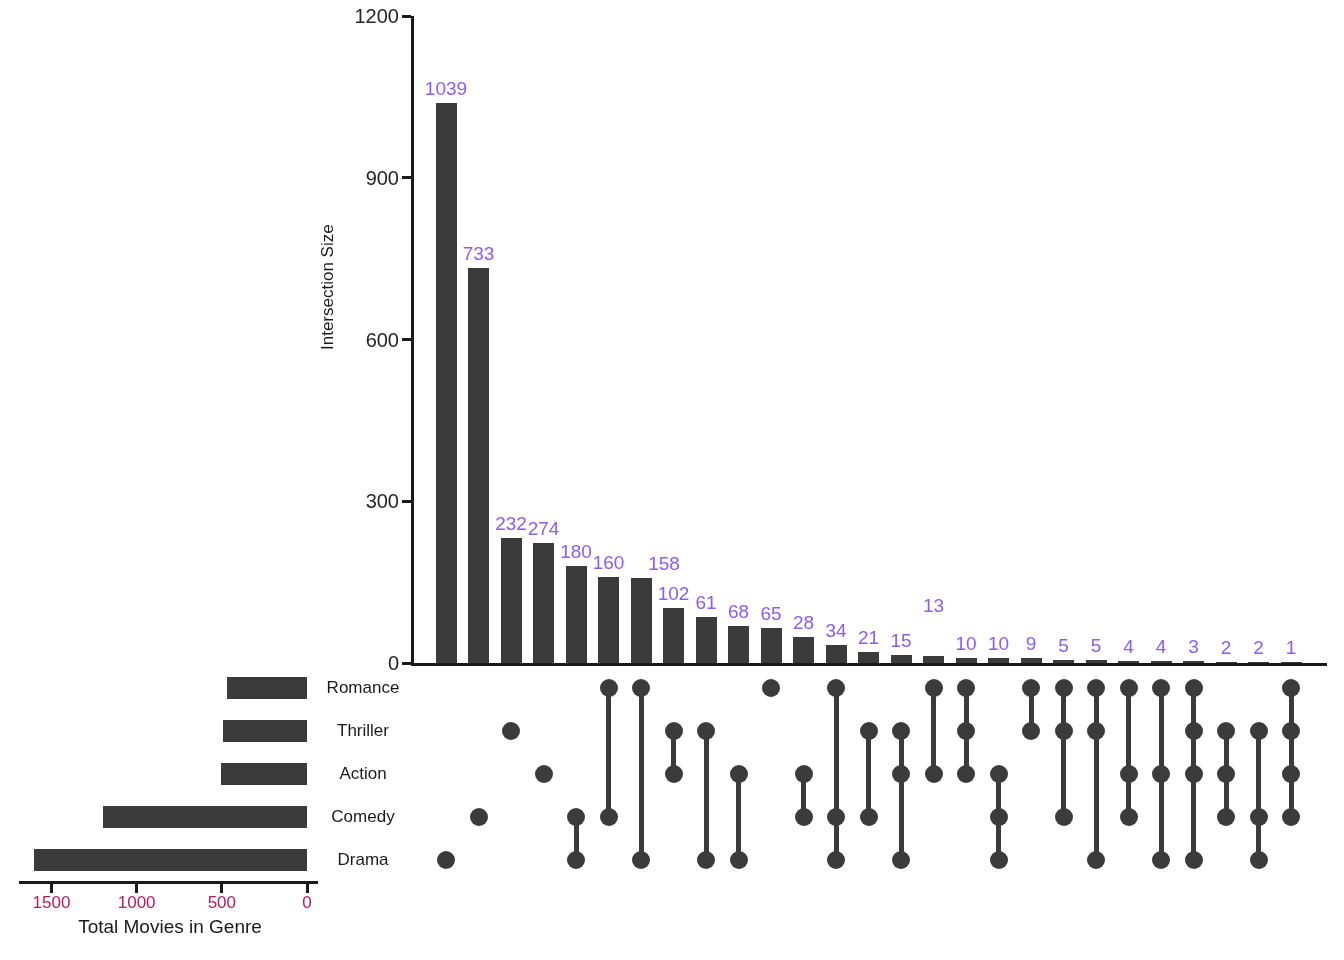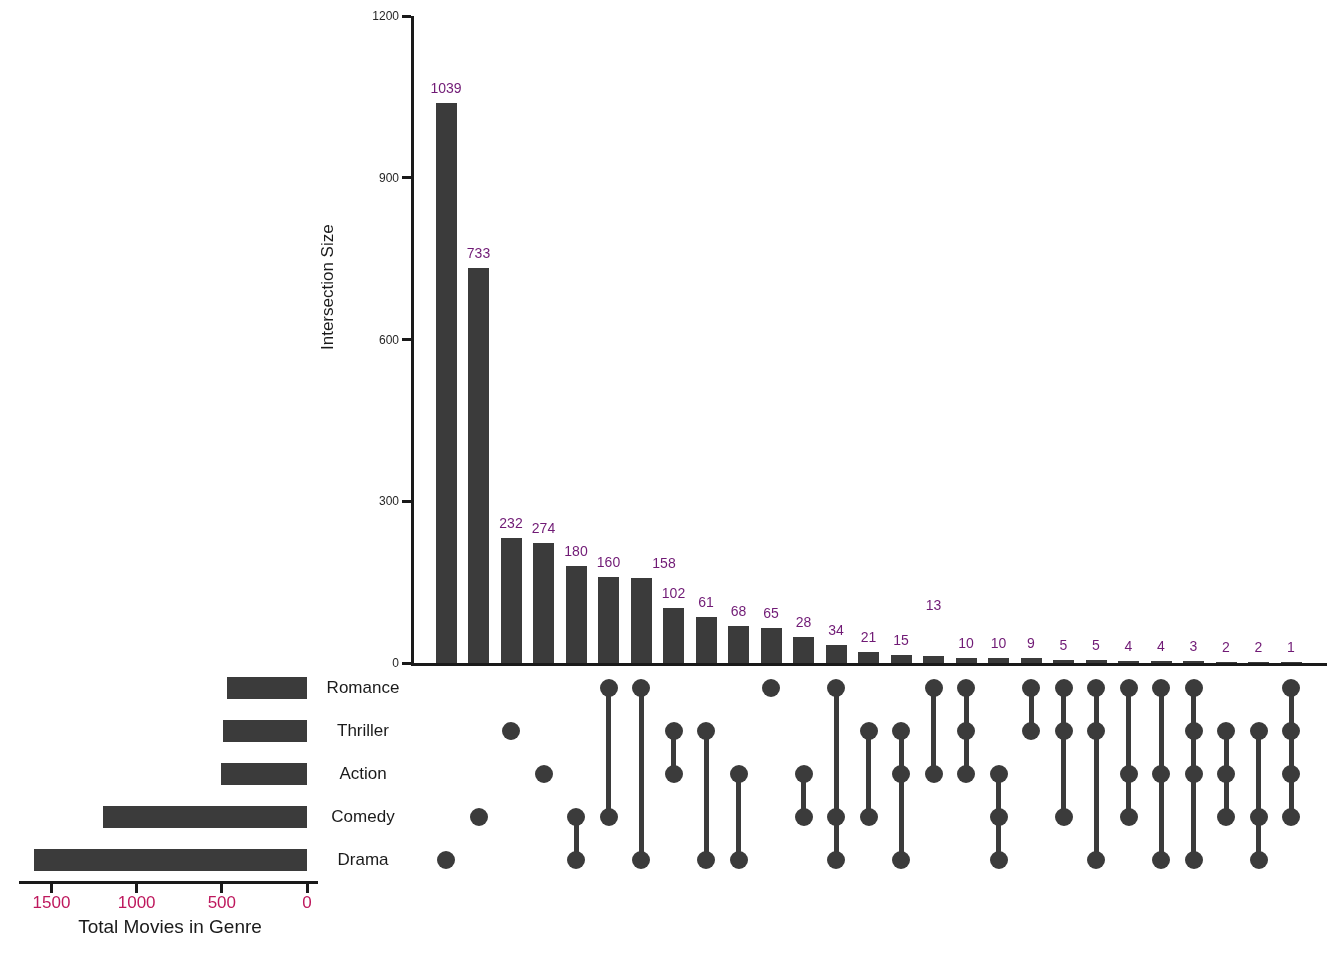--- a/index.html
+++ b/index.html
@@ -31,21 +31,21 @@
   }
   .y-tick {
     position: absolute;
     width: 9px; height: 3px;
     background: #1a1a1a;
   }
   .y-tick-label {
     position: absolute;
     width: 70px;
     text-align: right;
-    font-size: 12px;
+    font-size: 20px;
     color: #262626;
     line-height: 16px;
   }
   .ylabel {
     position: absolute;
     left: 318px; top: 350px;
     width: 0; height: 0;
     font-size: 17px;
     color: #1a1a1a;
     white-space: nowrap;
@@ -53,22 +53,22 @@
     transform-origin: 0 0;
   }
   .int-bar {
     position: absolute;
     background: #3b3b3b;
   }
   .int-value {
     position: absolute;
     width: 60px;
     text-align: center;
-    font-size: 14px;
-    color: #701a75;
+    font-size: 19px;
+    color: #8b5cf6;
     line-height: 15px;
   }
 
   
   .matrix-row-label {
     position: absolute;
     width: 160px;
     text-align: center;
     font-size: 17px;
     color: #1a1a1a;

